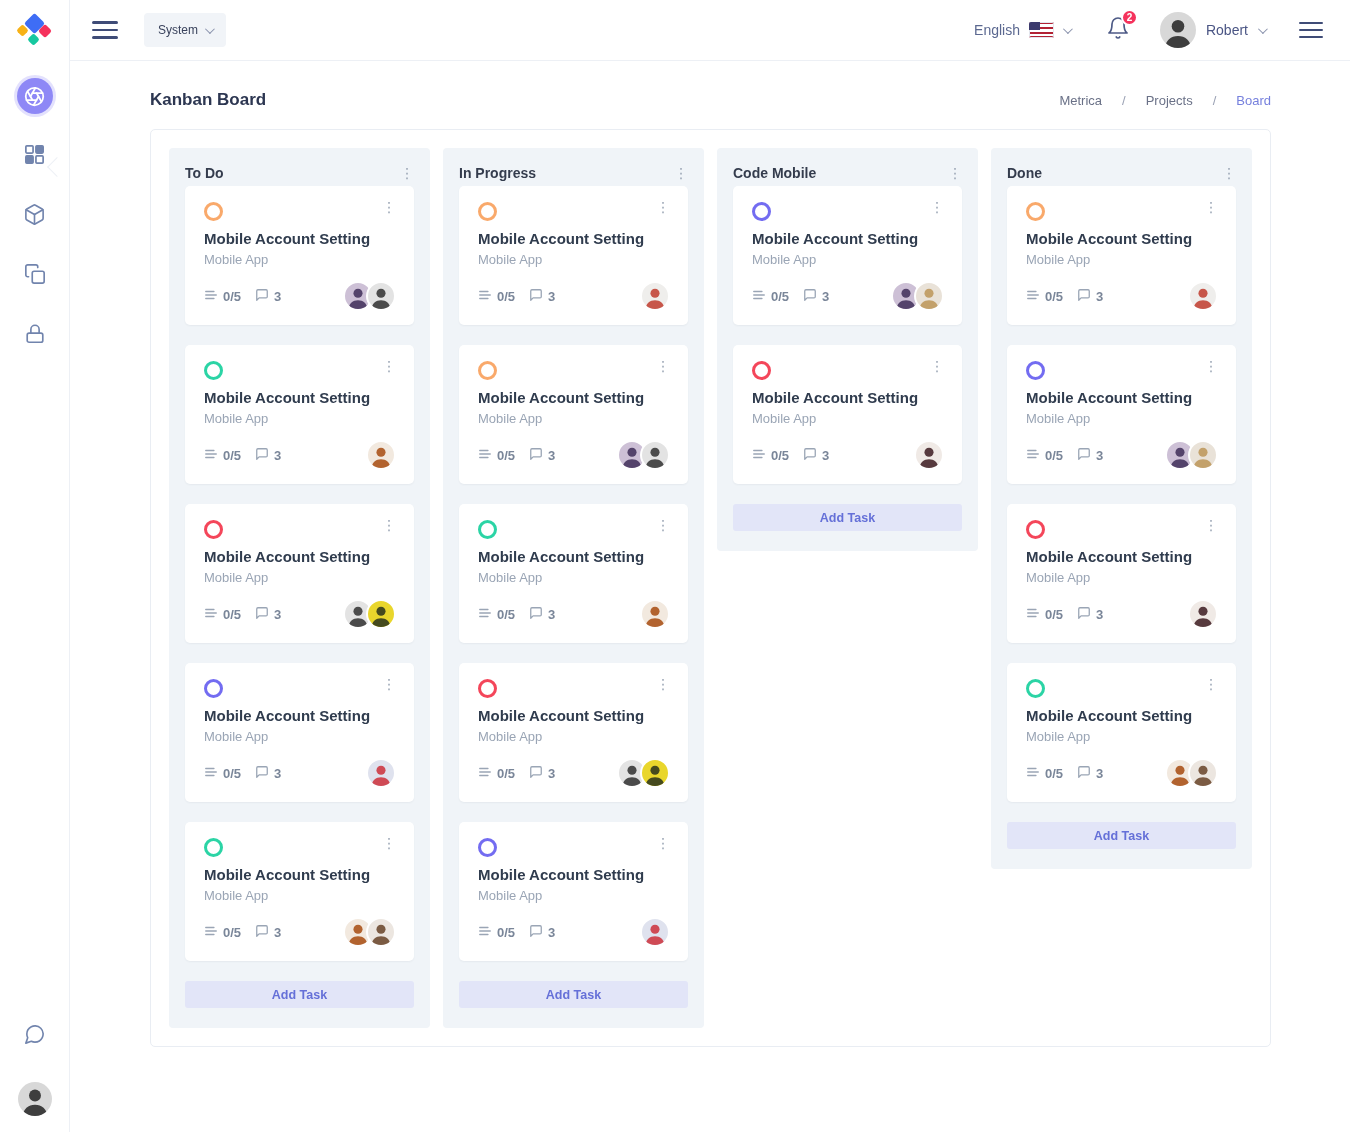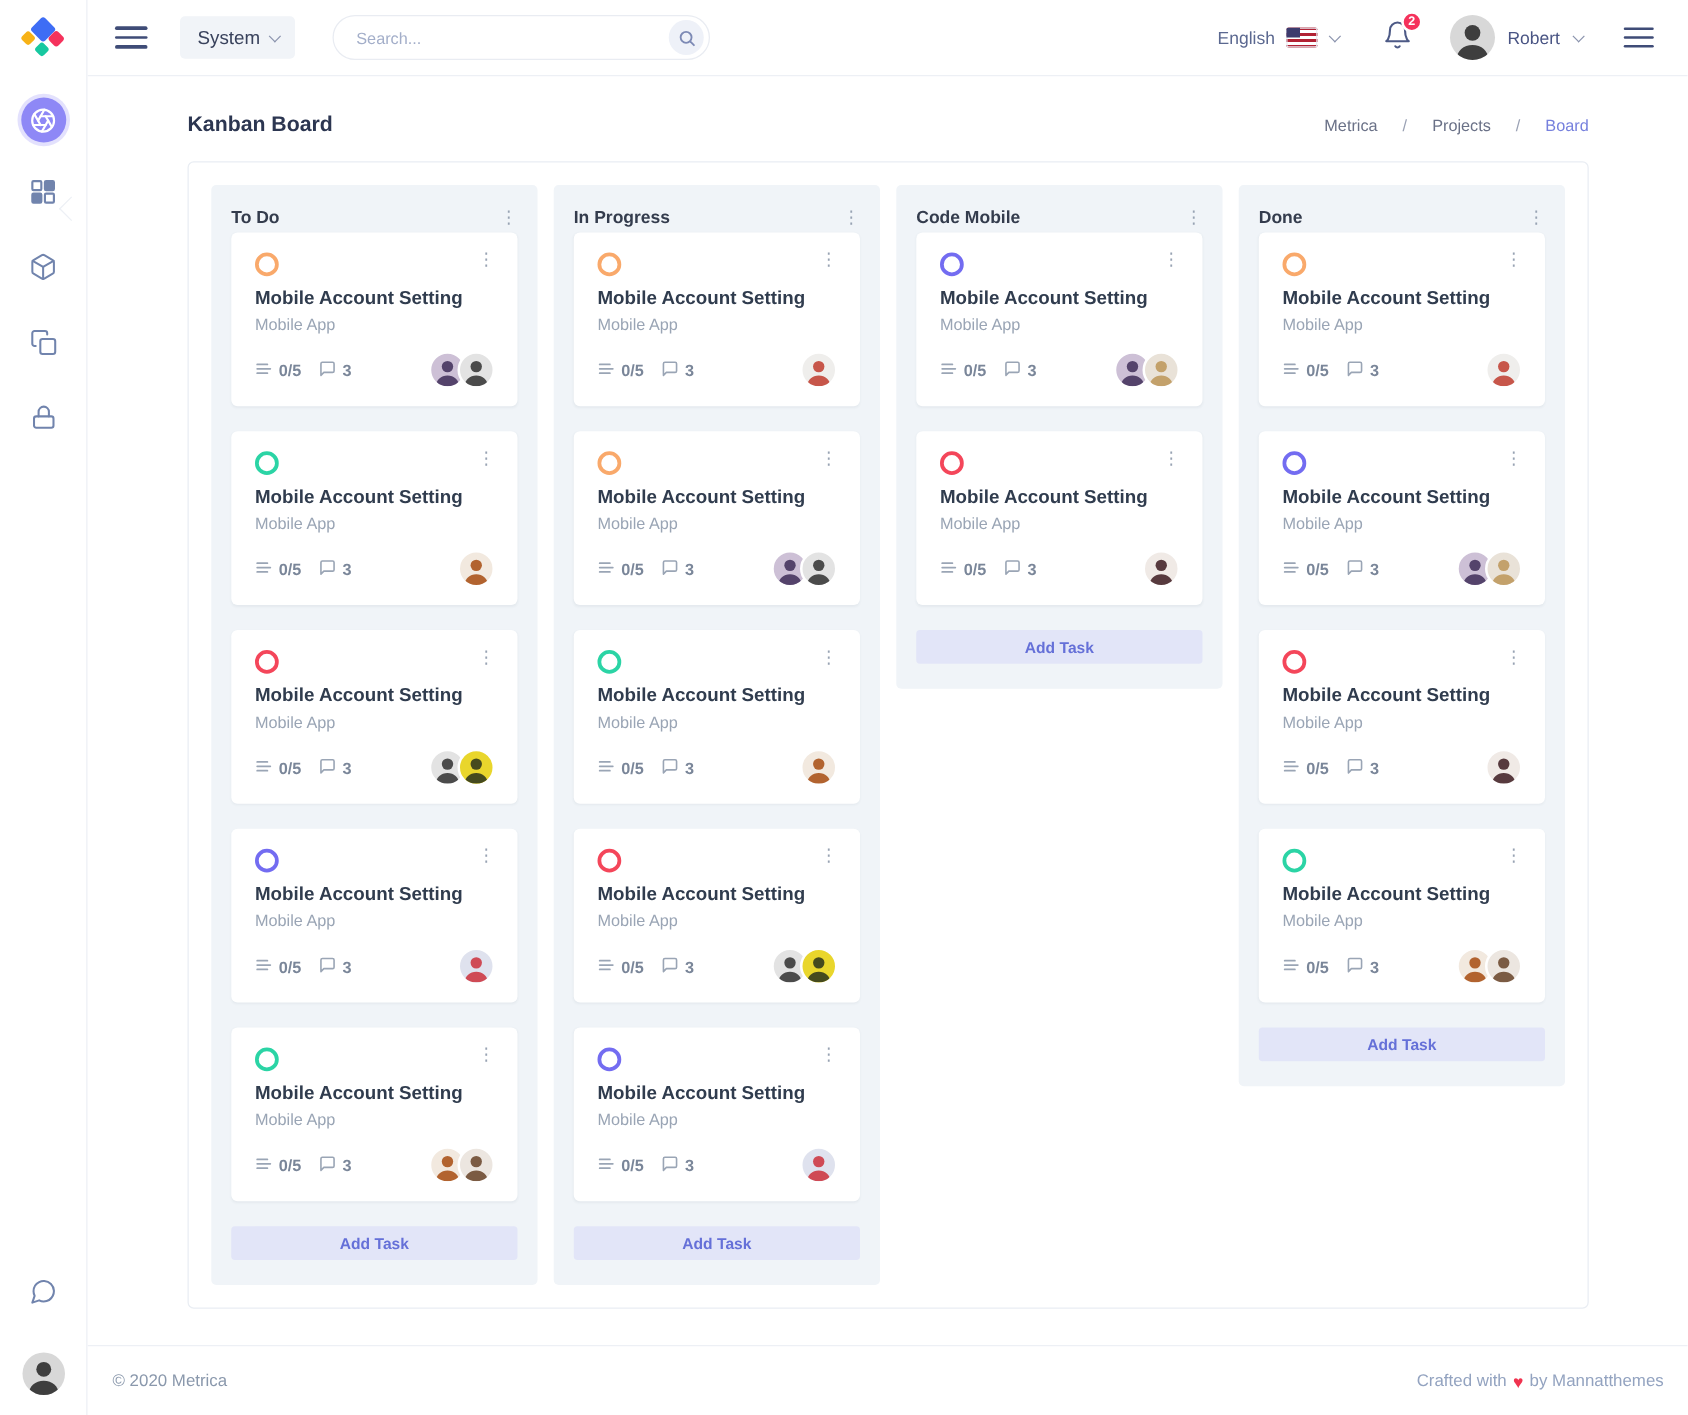--- a/index.html
+++ b/index.html
@@ -38,21 +38,21 @@
   .wrapper { flex:1; display:flex; flex-direction:column; height:1132px; }
   
   .topbar {
     height:61px; border-bottom:1px solid #edf0f5; display:flex; align-items:center;
     padding:0 28px 0 22px; background:#fff;
   }
   .hamburger { width:26px; display:flex; flex-direction:column; gap:5px; cursor:pointer; margin-right:26px; }
   .hamburger i { display:block; height:2.5px; background:#3f4c77; border-radius:2px; }
   .sys-btn {
     background:#f1f4f8; border:none; border-radius:4px; height:34px; padding:0 14px;
-    font-family:inherit; font-size:15px; color:#39425c; display:flex; align-items:center; gap:7px; cursor:pointer; margin-right:30px;
+    font-family:inherit; font-size:12px; color:#39425c; display:flex; align-items:center; gap:7px; cursor:pointer; margin-right:30px;
   }
   .chev { width:7px; height:7px; border-right:1.6px solid #8a93ad; border-bottom:1.6px solid #8a93ad; transform:rotate(45deg) translateY(-2px); display:inline-block; }
   .search-wrap {
     width:302px; height:36px; border:1px solid #e9ecf2; border-radius:18px; background:#fff;
     display:flex; align-items:center; padding:0 4px 0 18px;
   }
   .search-wrap input {
     border:none; outline:none; flex:1; font-family:inherit; font-size:13px; color:#4a5574; background:transparent;
   }
   .search-wrap input::placeholder { color:#a3aec9; }
@@ -193,29 +193,20 @@
   <header class="topbar">
     <div class="hamburger">
         <i></i>
         <i></i>
         <i></i>
       </div>
     <button class="sys-btn">
       <span>System</span>
       <span class="chev"></span>
     </button>
-    <div class="search-wrap">
-      <input type="text" placeholder="Search..." style="">
-      <button class="search-btn">
-        <svg width="15" height="15" viewBox="0 0 24 24" fill="none" stroke="#7d8ab5" stroke-width="2.4" stroke-linecap="round">
-            <circle cx="11" cy="11" r="7"></circle>
-            <line x1="16.5" y1="16.5" x2="21" y2="21"></line>
-          </svg>
-      </button>
-    </div>
 
     <div class="top-right">
       <div class="lang">
         <span class="lang-label">English</span>
         <span class="flag">
             <i></i>
           </span>
         <span class="chev"></span>
       </div>
       <div class="bell-wrap">
@@ -841,21 +832,13 @@
                   </svg>
                 </span>
               </span>
       </div>
           </div>
           <button class="add-task">Add Task</button>
         </div>
       </section>
   </main>
 
-  <footer class="footer">
-    <span>© 2020 Metrica</span>
-    <span class="credit">
-      <span>Crafted with</span>
-      <span class="heart">♥</span>
-      <span>by Mannatthemes</span>
-    </span>
-  </footer>
 </div>
 
 </body></html>

